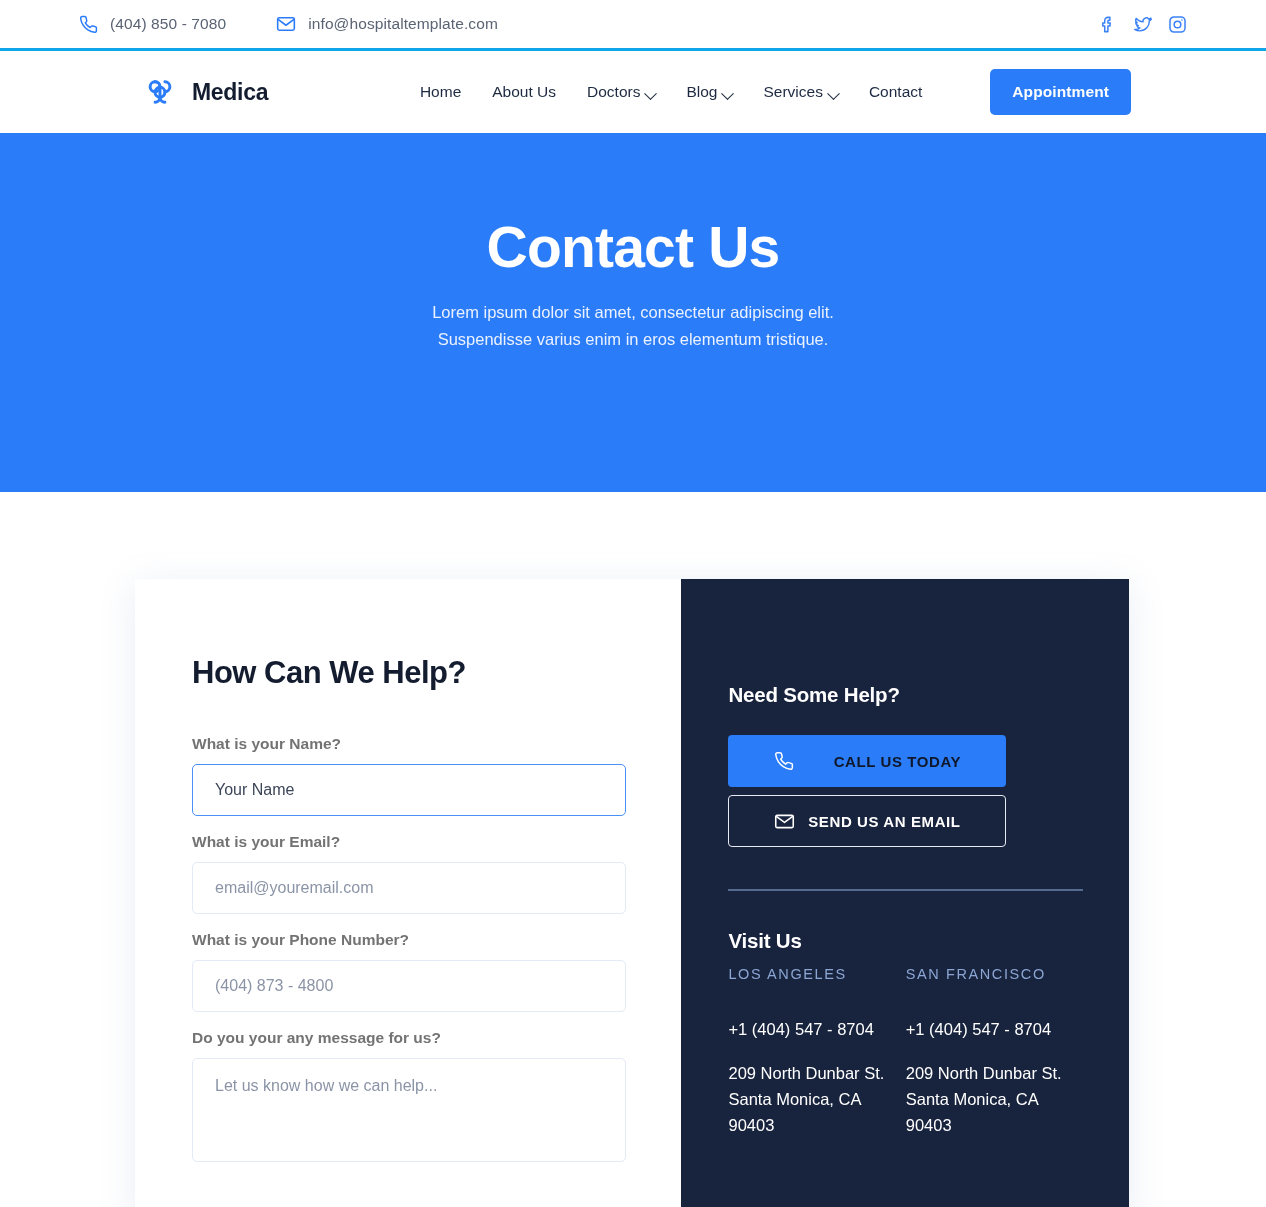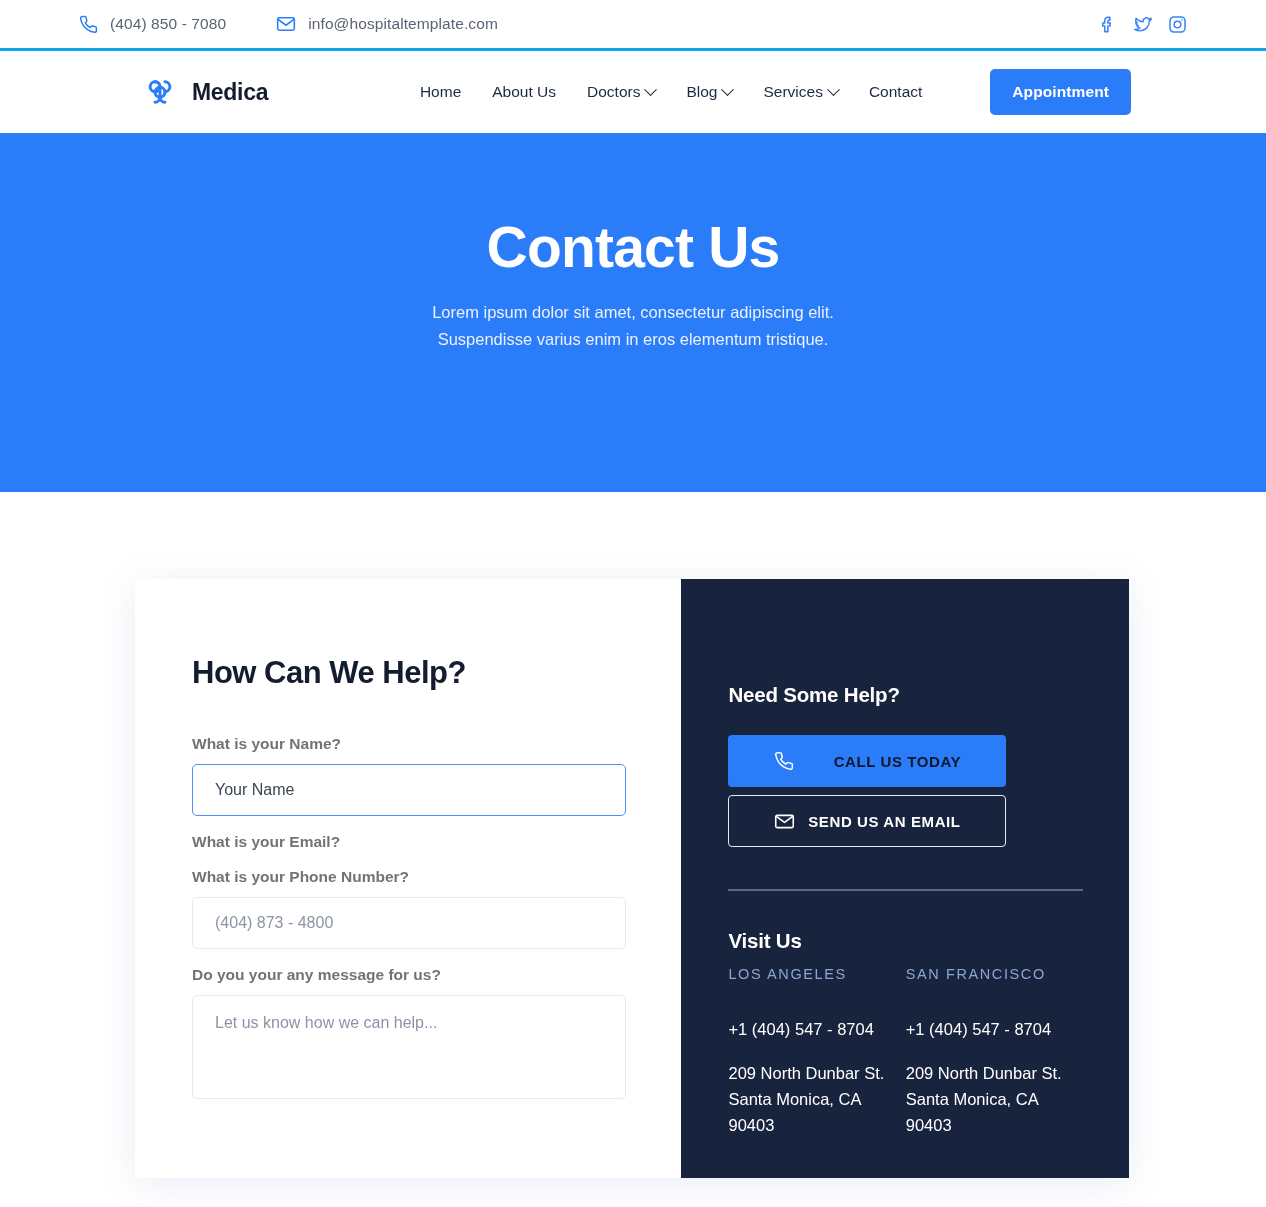--- a/index.html
+++ b/index.html
@@ -54,21 +54,21 @@
   .nav {
     margin-left: auto;
     display: flex;
     align-items: center;
     gap: 31px;
   }
   .nav-item {
     font-size: 15.5px;
     color: #1d2a41;
     display: flex;
-    align-items: center;
+    align-items: flex-end;
     gap: 6px;
     cursor: pointer;
     white-space: nowrap;
   }
   .caret {
     display: inline-block;
     width: 9px; height: 9px;
     border-right: 1.7px solid #1d2a41;
     border-bottom: 1.7px solid #1d2a41;
     transform: rotate(45deg) translate(-2px,-2px);
@@ -327,20 +327,21 @@
   <div class="form-side">
     <div class="form-title">How Can We Help?</div>
 
     <div class="field focused">
       <label>What is your Name?</label>
       <input type="text" placeholder="Your Name" style="">
     </div>
 
     <div class="field">
       <label>What is your Email?</label>
+      <input type="text" placeholder="email@youremail.com" style="">
     </div>
 
     <div class="field">
       <label>What is your Phone Number?</label>
       <input type="text" placeholder="(404) 873 - 4800" style="">
     </div>
 
     <div class="field">
       <label>Do you your any message for us?</label>
       <textarea placeholder="Let us know how we can help..." style=""></textarea>

